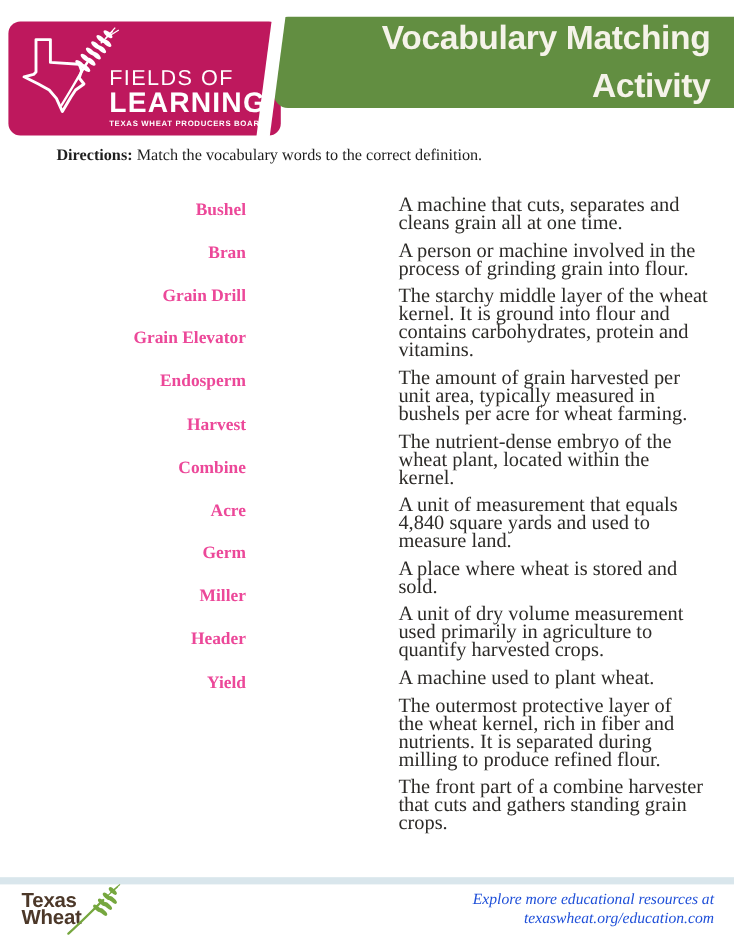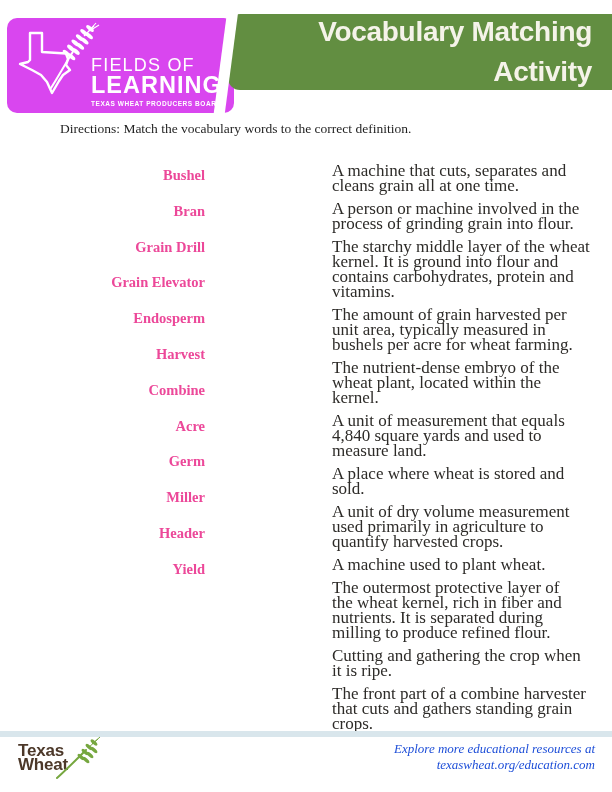--- a/index.html
+++ b/index.html
@@ -1,40 +1,40 @@
 <!DOCTYPE html>
 <html><head>
 <meta charset="utf-8">
 <style>
   html,body{margin:0;padding:0;background:#fff;}
   .page{position:relative;width:612px;height:792px;background:#ffffff;overflow:hidden;
         font-family:"Liberation Serif",serif;}
 
   
   .hdr-blue{position:absolute;left:7px;top:18px;width:227px;height:95px;
-            background:#d946ef;border-radius:10px;}
+            background:#be185d;border-radius:10px;}
   .hdr-green{position:absolute;left:228px;top:14px;right:0;height:76px;
              background:#628e41;border-radius:12px 0 0 12px;
              display:flex;flex-direction:column;justify-content:center;align-items:flex-end;
              padding-right:20px;box-sizing:border-box;}
   .hdr-green .t-line{font-family:"Liberation Sans",sans-serif;font-weight:bold;
              font-size:28px;line-height:40px;color:#f5f3e9;letter-spacing:-0.3px;}
   .hdr-gap{position:absolute;left:220px;top:6px;width:11px;height:120px;background:#ffffff;
            transform:rotate(7.5deg);}
 
   .logo-svg{position:absolute;left:14px;top:22px;width:110px;height:92px;}
   .logo-text{position:absolute;left:84px;top:38px;color:#ffffff;
              font-family:"Liberation Sans",sans-serif;}
   .logo-l1{font-size:18px;line-height:19px;font-weight:400;letter-spacing:1.2px;}
   .logo-l2{font-size:23.5px;line-height:21px;font-weight:bold;letter-spacing:1px;}
   .logo-l3{font-size:6.5px;line-height:8px;font-weight:bold;letter-spacing:0.55px;margin-top:4px;}
 
   
   .directions{position:absolute;left:47px;top:121px;margin:0;font-size:13.5px;color:#1f1f1f;}
-  .directions b{font-weight:normal;margin-left:13px;}
+  .directions b{font-weight:bold;}
 
   
   .words{position:absolute;left:0;top:166px;width:205px;margin:0;padding:0;list-style:none;}
   .words li{height:35.8px;text-align:right;font-weight:bold;font-size:14.5px;
             line-height:19px;color:#ec4899;}
   .defs{position:absolute;left:332px;top:163px;width:260px;}
   .defs p{margin:0 0 8px 0;font-size:17px;line-height:15px;color:#2d2b28;white-space:pre-line;}
 
   
   .band{position:absolute;left:0;top:731px;width:612px;height:6px;background:#d9e6ec;}
@@ -152,22 +152,20 @@
 used primarily in agriculture to
 quantify harvested crops.</p>
 
       <p>A machine used to plant wheat.</p>
 
       <p>The outermost protective layer of
 the wheat kernel, rich in fiber and
 nutrients. It is separated during
 milling to produce refined flour.</p>
 
-      <p>Cutting and gathering the crop when
-it is ripe.</p>
 
       <p>The front part of a combine harvester
 that cuts and gathers standing grain
 crops.</p>
     </div>
 
   <div>
     <div class="band"></div>
 
     <div class="tw-text">

